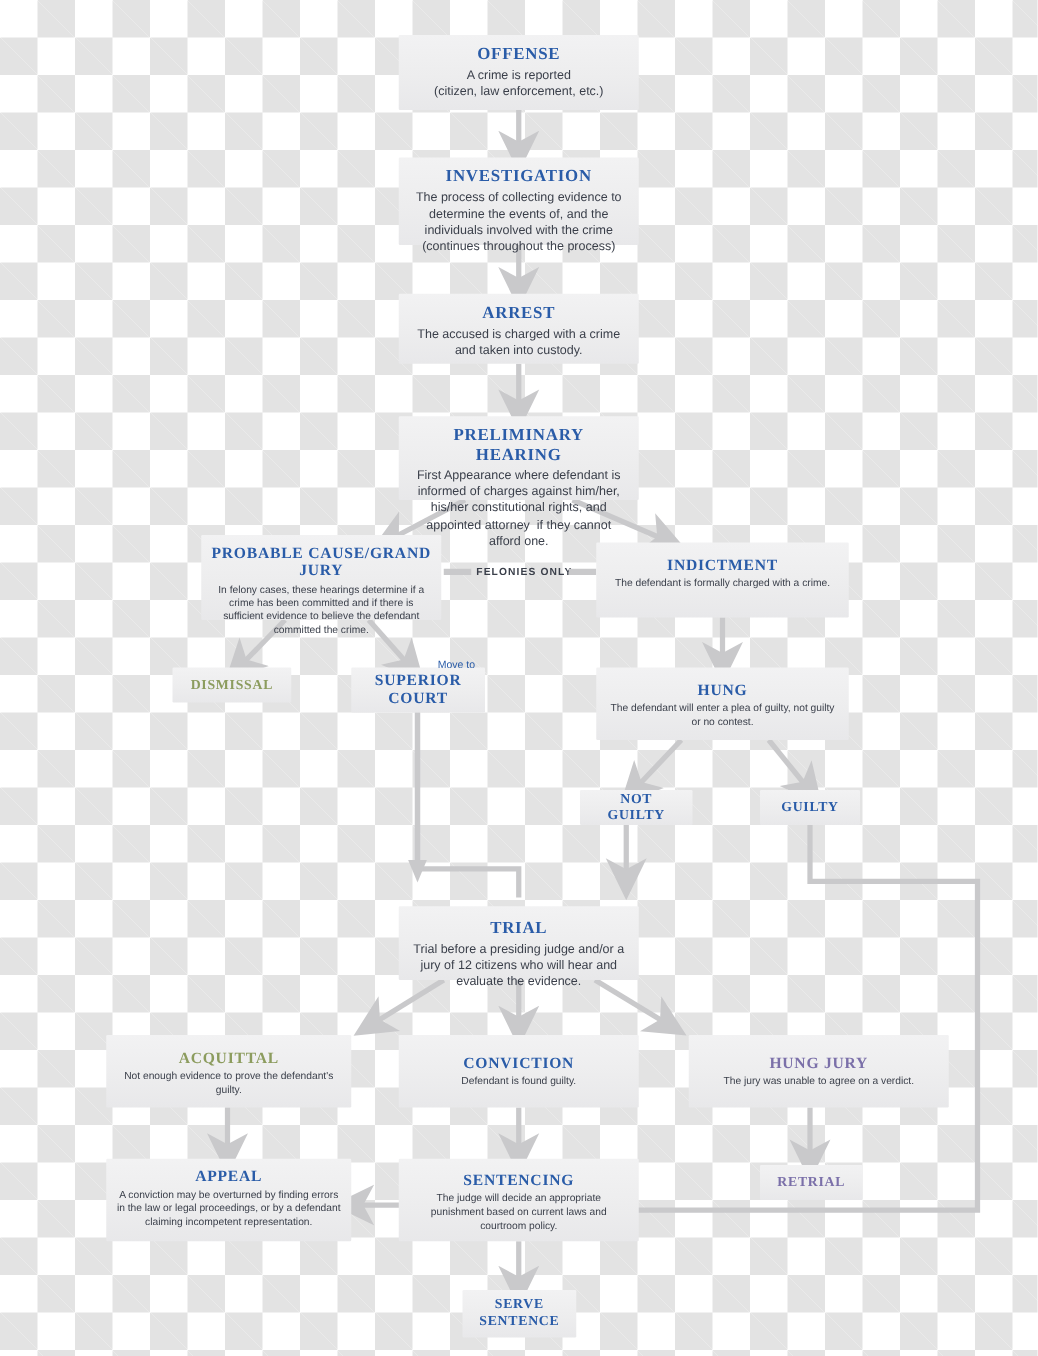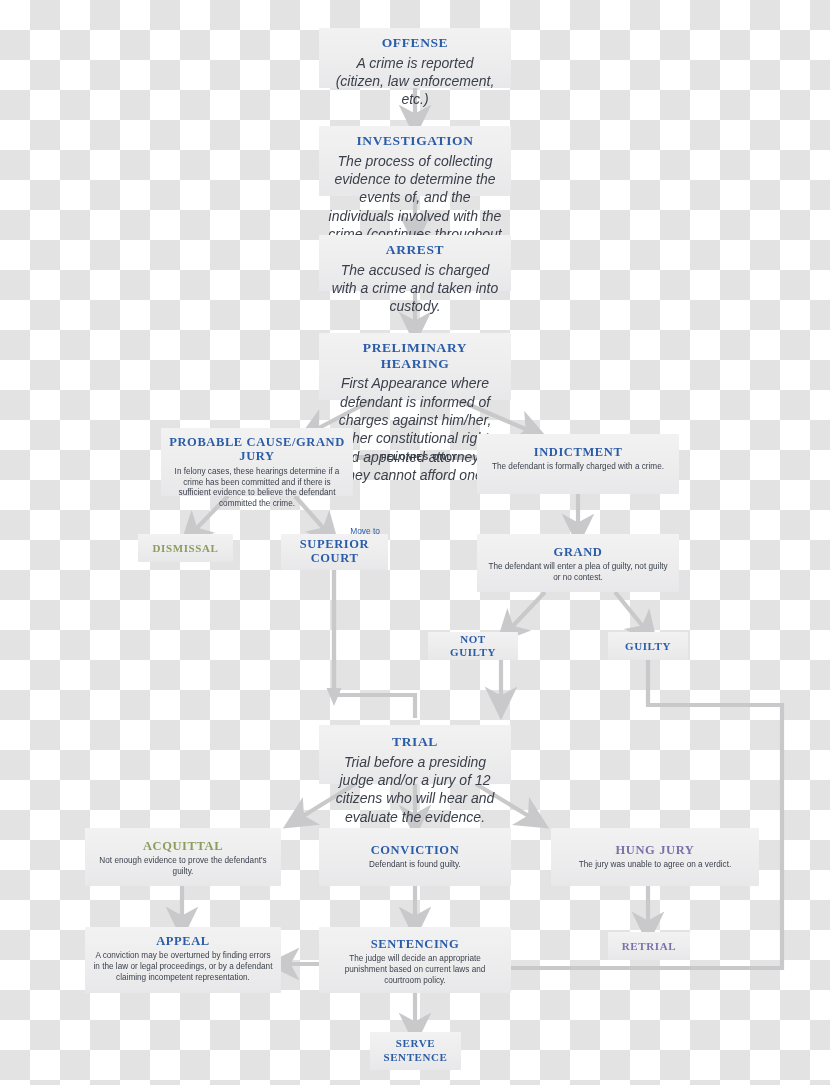--- a/index.html
+++ b/index.html
@@ -55,21 +55,21 @@
   }
 
   .node .desc {
     font-family: "Liberation Sans", sans-serif;
     color: #3a3f4a;
     line-height: 1.32;
   }
 
   
   .big .title { font-size: 13.5px; }
-  .big .desc  { font-size: 14px; font-style: italic; }
+  .big .desc  { font-size: 10px; }
 
   .mid .title { font-size: 12.5px; }
   .mid .desc  { font-size: 8.2px; }
 
   .pill {
     display: flex;
     align-items: center;
     justify-content: center;
     padding: 4px 8px;
   }
@@ -216,25 +216,25 @@
   <div class="node pill c-green" style="left:138px; top:534px; width:95px; height:28px;">
     <div class="title">DISMISSAL</div>
   </div>
 
   <div class="node supcourt" style="left:281px; top:534px; width:107px; height:36px;align-items:flex-end;">
     <div class="pre">Move to</div>
     <div class="title">SUPERIOR COURT</div>
   </div>
 
   <div class="node mid" style="left:477px; top:534px; width:202px; height:58px; padding-top:11px;">
-    <div class="title">GRAND</div>
+    <div class="title">HUNG</div>
     <div class="desc">The defendant will enter a plea of guilty, not guilty or no contest.</div>
   </div>
 
-  <div class="node pill" style="left:428px; top:632px; width:90px; height:28px;">
+  <div class="node pill" style="left:464px; top:632px; width:90px; height:28px;">
     <div class="title">NOT GUILTY</div>
   </div>
 
   <div class="node pill" style="left:608px; top:632px; width:80px; height:28px;text-align:right;">
     <div class="title">GUILTY</div>
   </div>
 
   <div class="node big" style="left:319px; top:725px; width:192px; height:59px; padding-top:9px;">
     <div class="title">TRIAL</div>
     <div class="desc">Trial before a presiding judge and/or a jury of 12 citizens who will hear and evaluate the evidence.</div>

